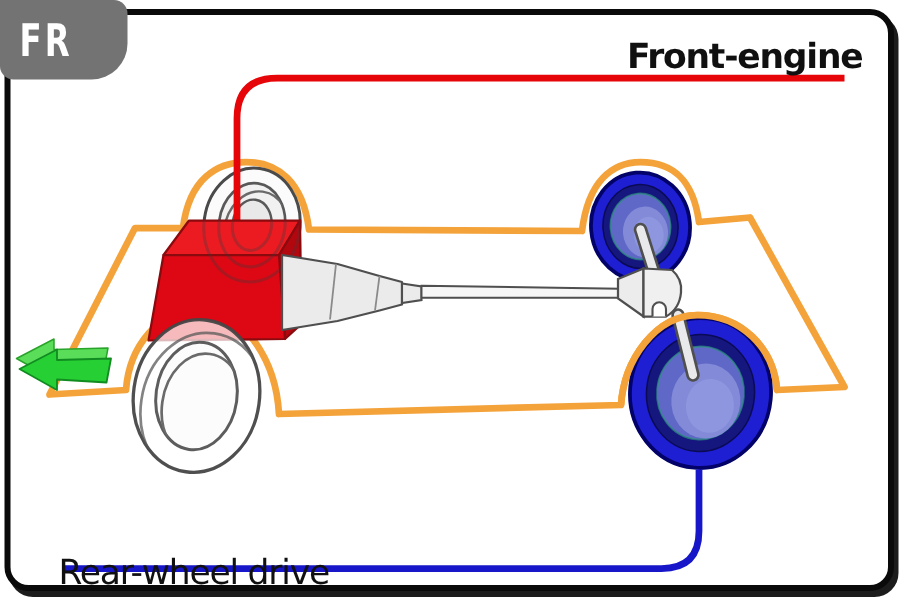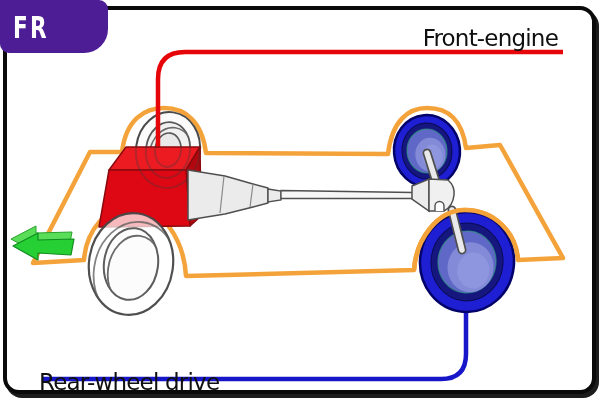--- a/index.html
+++ b/index.html
@@ -3,23 +3,23 @@
 <meta charset="utf-8">
 <style>
   html,body{margin:0;padding:0;width:600px;height:400px;overflow:hidden;background:#ffffff;
     font-family:"DejaVu Sans", sans-serif;}
   #stage{position:relative;width:600px;height:400px;background:#ffffff;}
   .card{position:absolute;left:3px;top:6px;width:585px;height:380px;background:#ffffff;
     border:4px solid #0a0a0a;border-radius:16px;box-shadow:3px 4px 0 #1c1c1c;}
   svg.diagram{position:absolute;left:0;top:0;width:600px;height:400px;}
   .label{position:absolute;color:#101010;font-size:23px;letter-spacing:-0.8px;line-height:1.05;
     white-space:nowrap;}
-  .label.front{top:26px;right:42px;}
+  .label.front{top:26px;right:25px;font-weight:bold;}
   .label.rear{top:370px;left:39px;}
-  .badge{position:absolute;left:0;top:0;width:108px;height:53px;background:#4c1d95;
+  .badge{position:absolute;left:0;top:0;width:85px;height:53px;background:#737373;
     border-radius:0 9px 24px 9px;}
   .badge .fr{position:absolute;left:13px;top:10px;color:#ffffff;font-weight:bold;font-size:30px;
     letter-spacing:3px;transform:scaleX(0.72);transform-origin:left center;}
 </style>
 </head>
 <body>
 
 <div id="stage">
 
   <div class="card"></div>

